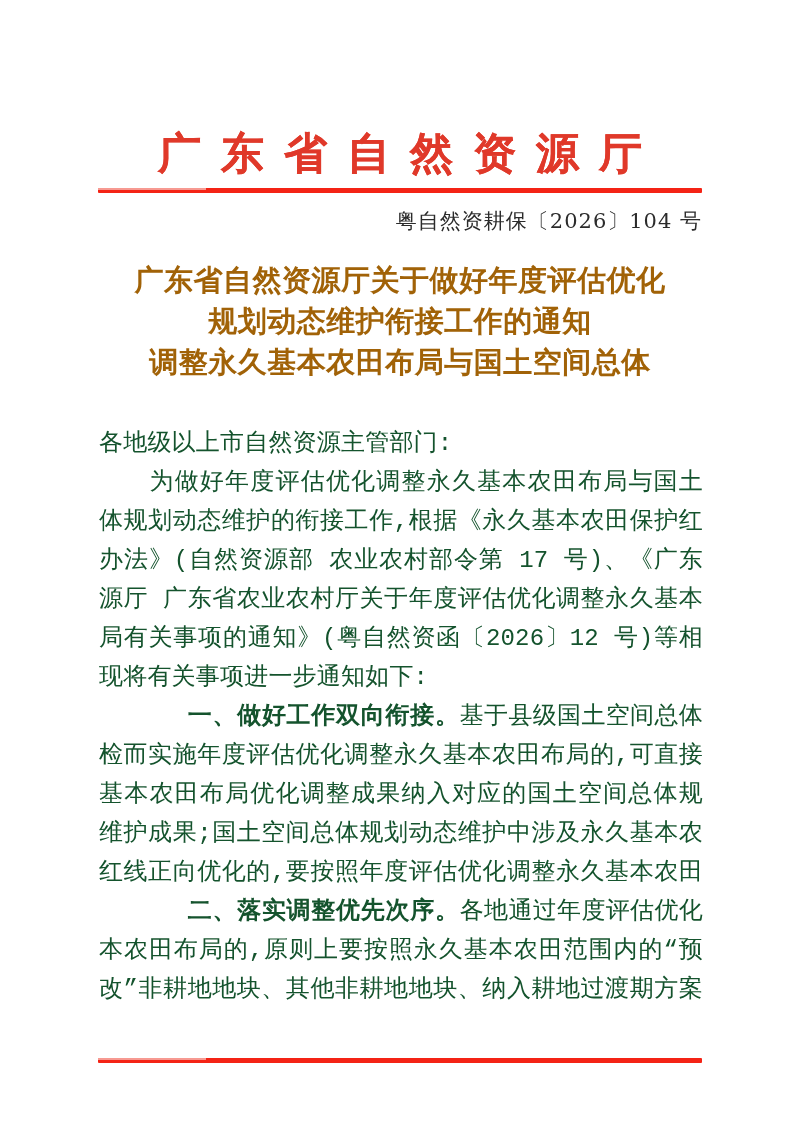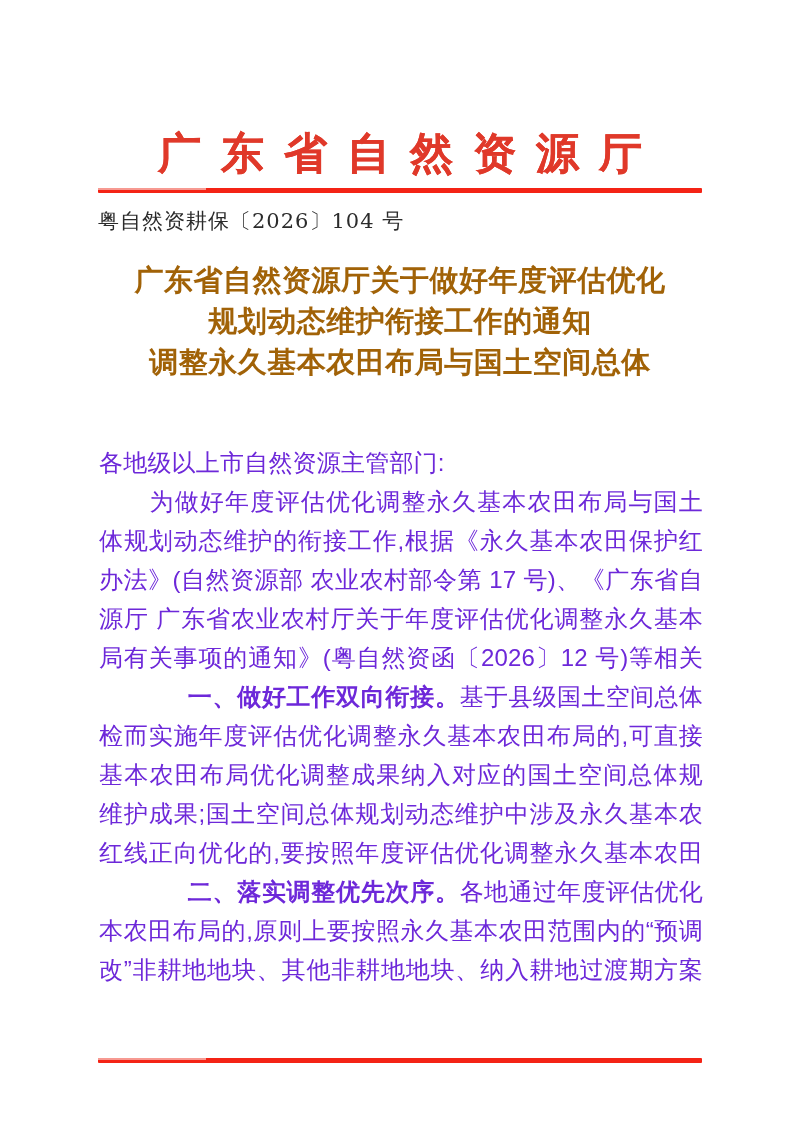--- a/index.html
+++ b/index.html
@@ -63,21 +63,21 @@
   }
   .red-rule.top { top: 188px; }
   .red-rule.bottom { top: 1058px; }
 
   
   .doc-number {
     position: absolute;
     left: 98px;
     top: 207px;
     width: 604px;
-    text-align: left;
+    text-align: right;
     font-family: "DejaVu Serif", "Liberation Serif", serif;
     font-size: 21px;
     color: #2b2b2b;
     letter-spacing: 1px;
     white-space: nowrap;
   }
 
   
   .doc-title {
     position: absolute;
@@ -91,25 +91,25 @@
     color: #a16207;
     line-height: 41px;
     letter-spacing: 0.5px;
   }
   .doc-title .tline { display: block; white-space: nowrap; }
 
   
   .body-text {
     position: absolute;
     left: 99px;
-    top: 443px;
-    width: 604px;
-    font-family: Liberation Sans, sans-serif;
+    top: 424px;
+    width: 604px;
+    font-family: Liberation Mono, monospace;
     font-size: 24px;
-    color: #6d28d9;
+    color: #14532d;
     line-height: 39px;
     letter-spacing: 0.2px;
   }
   .body-line {
     display: block;
     white-space: nowrap;
     height: 39px;
     overflow: hidden;
   }
   .b { font-weight: 700; letter-spacing: 0.6px; margin-left: 40px; }
@@ -160,20 +160,23 @@
     </span>
     <span class="body-line">
       <span class="j">办法》(自然资源部 农业农村部令第 17 号)、《广东省自然资</span>
     </span>
     <span class="body-line">
       <span class="j">源厅 广东省农业农村厅关于年度评估优化调整永久基本农田布</span>
     </span>
     <span class="body-line">
       <span class="j">局有关事项的通知》(粤自然资函〔2026〕12 号)等相关规定,</span>
     </span>
+    <span class="body-line">
+      <span class="nj">现将有关事项进一步通知如下:</span>
+    </span>
 
     <span class="body-line">
       <span class="j"><span style="display:inline;">　　</span><span class="b">一、做好工作双向衔接。</span><span>基于县级国土空间总体规划年度体</span></span>
     </span>
     <span class="body-line">
       <span class="j">检而实施年度评估优化调整永久基本农田布局的,可直接将永久</span>
     </span>
     <span class="body-line">
       <span class="j">基本农田布局优化调整成果纳入对应的国土空间总体规划动态</span>
     </span>

